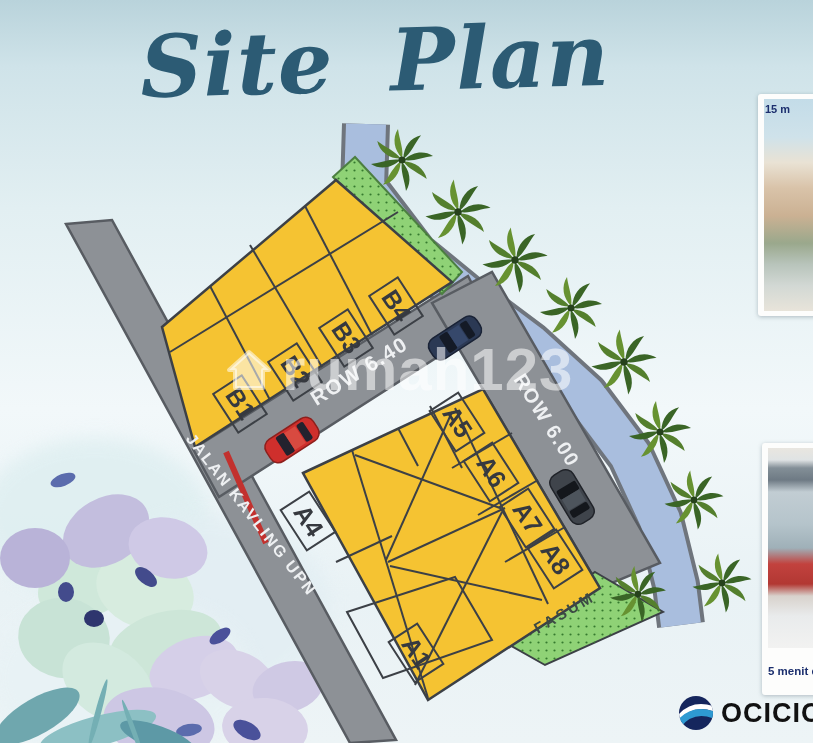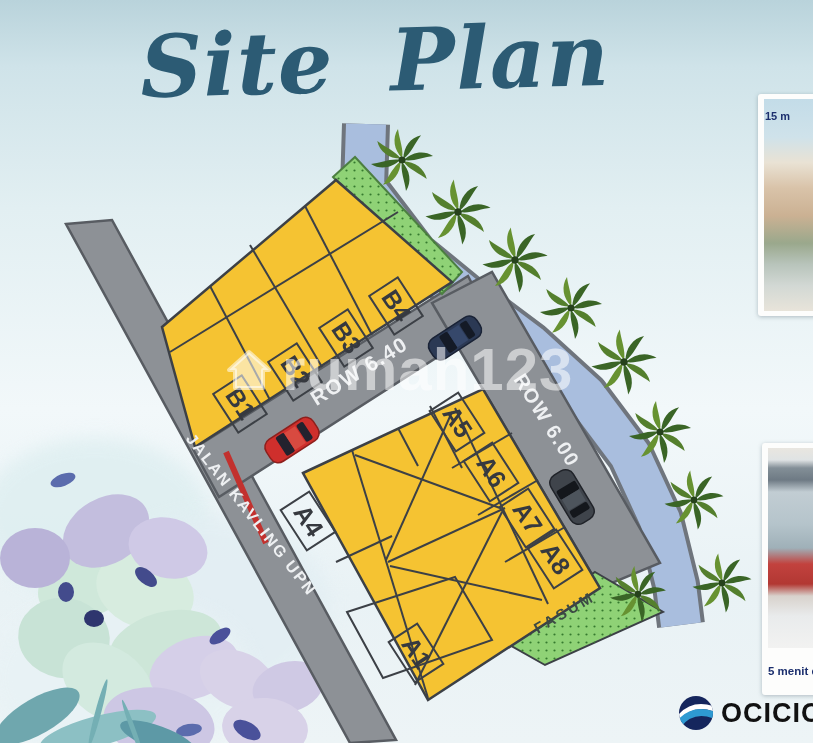--- a/index.html
+++ b/index.html
@@ -12,21 +12,21 @@
   .title{position:absolute;left:140px;top:10px;width:470px;margin:0;text-align:center;
     font-family:"DejaVu Serif",serif;font-style:italic;font-weight:700;font-size:86px;
     color:#2c5b74;word-spacing:26px;transform:rotate(-1.5deg);letter-spacing:1px;z-index:2;}
   .plan{position:absolute;left:0;top:0;z-index:3;}
   .plan text{font-family:"Liberation Sans",sans-serif;font-weight:bold;}
   .watermark{position:absolute;left:226px;top:323px;display:flex;align-items:center;gap:10px;z-index:4;margin-top:12px;}
   .watermark span{font-size:60px;font-weight:800;color:rgba(255,255,255,0.55);letter-spacing:1px;}
   .card{position:absolute;background:#fdfdfc;box-shadow:0 1px 4px rgba(60,80,95,.35);z-index:5;border-radius:3px 0 0 3px;}
   .card1{left:758px;top:94px;width:60px;height:222px;padding:5px 0 5px 6px;box-sizing:border-box;}
   .photo1{width:100%;height:100%;background:linear-gradient(180deg,#c3dce8 0%,#cfe2ea 18%,#e9e2d4 30%,#d9c3a9 42%,#cbb193 55%,#9aa88c 68%,#b8c4bb 78%,#d2d8d4 88%,#e8e4da 100%);}
-  .card1 .cap{position:absolute;left:7px;top:9px;font-size:11px;font-weight:bold;color:#1c2f6e;white-space:nowrap;margin-top:7px;}
+  .card1 .cap{position:absolute;left:7px;top:9px;font-size:11px;font-weight:bold;color:#1c2f6e;white-space:nowrap;}
   .card2{left:762px;top:443px;width:55px;height:252px;padding:5px 0 5px 6px;box-sizing:border-box;}
   .photo2{width:100%;height:200px;background:linear-gradient(180deg,#e9e6e0 0%,#dfe3e4 6%,#838f97 10%,#6e7a84 16%,#c2cdd3 22%,#b5c4cb 38%,#9fb0b8 50%,#c2423e 58%,#b23833 68%,#d8d2cc 74%,#e9ebec 84%,#f2f2f1 100%);}
   .card2 .cap{position:absolute;left:6px;bottom:18px;font-size:11.5px;font-weight:bold;color:#1c2f6e;white-space:nowrap;}
   .logo{position:absolute;left:678px;top:695px;display:flex;align-items:center;gap:7px;z-index:5;}
   .logo span{font-size:27px;font-weight:800;color:#111;letter-spacing:1px;}
 </style>
 </head>
 <body>
 
 <div class="stage">

